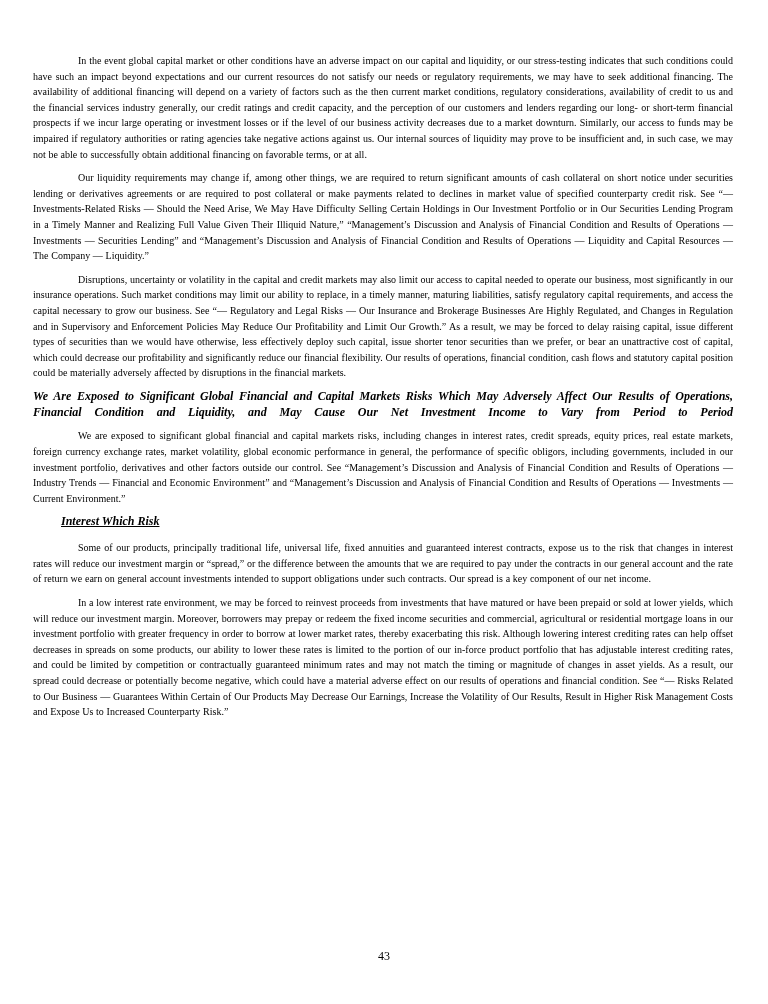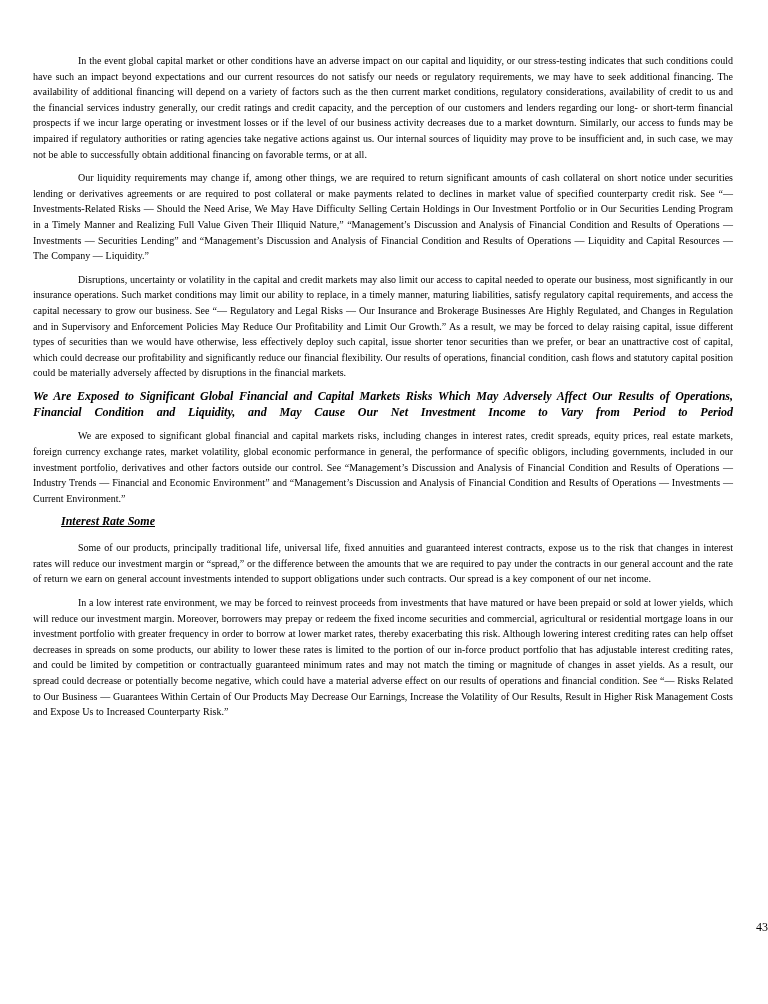--- a/index.html
+++ b/index.html
@@ -43,43 +43,43 @@
     margin: 1px 0 10px 28px;
     font-size: 12px;
     line-height: 15.8px;
     font-weight: bold;
     font-style: italic;
     text-decoration: underline;
   }
   .page-number {
     position: absolute;
     left: 0;
-    top: 920px;
+    top: 949px;
     width: 768px;
-    text-align: right;
+    text-align: center;
     font-size: 12px;
     line-height: 15px;
   }
 </style>
 </head>
 <body>
 
 <div class="page">
 
   <p class="para">In the event global capital market or other conditions have an adverse impact on our capital and liquidity, or our stress-testing indicates that such conditions could have such an impact beyond expectations and our current resources do not satisfy our needs or regulatory requirements, we may have to seek additional financing. The availability of additional financing will depend on a variety of factors such as the then current market conditions, regulatory considerations, availability of credit to us and the financial services industry generally, our credit ratings and credit capacity, and the perception of our customers and lenders regarding our long- or short-term financial prospects if we incur large operating or investment losses or if the level of our business activity decreases due to a market downturn. Similarly, our access to funds may be impaired if regulatory authorities or rating agencies take negative actions against us. Our internal sources of liquidity may prove to be insufficient and, in such case, we may not be able to successfully obtain additional financing on favorable terms, or at all.</p>
 
   <p class="para">Our liquidity requirements may change if, among other things, we are required to return significant amounts of cash collateral on short notice under securities lending or derivatives agreements or are required to post collateral or make payments related to declines in market value of specified counterparty credit risk. See “— Investments-Related Risks — Should the Need Arise, We May Have Difficulty Selling Certain Holdings in Our Investment Portfolio or in Our Securities Lending Program in a Timely Manner and Realizing Full Value Given Their Illiquid Nature,” “Management’s Discussion and Analysis of Financial Condition and Results of Operations — Investments — Securities Lending” and “Management’s Discussion and Analysis of Financial Condition and Results of Operations — Liquidity and Capital Resources — The Company — Liquidity.”</p>
 
   <p class="para">Disruptions, uncertainty or volatility in the capital and credit markets may also limit our access to capital needed to operate our business, most significantly in our insurance operations. Such market conditions may limit our ability to replace, in a timely manner, maturing liabilities, satisfy regulatory capital requirements, and access the capital necessary to grow our business. See “— Regulatory and Legal Risks — Our Insurance and Brokerage Businesses Are Highly Regulated, and Changes in Regulation and in Supervisory and Enforcement Policies May Reduce Our Profitability and Limit Our Growth.” As a result, we may be forced to delay raising capital, issue different types of securities than we would have otherwise, less effectively deploy such capital, issue shorter tenor securities than we prefer, or bear an unattractive cost of capital, which could decrease our profitability and significantly reduce our financial flexibility. Our results of operations, financial condition, cash flows and statutory capital position could be materially adversely affected by disruptions in the financial markets.</p>
 
   <h2 class="risk-heading">We Are Exposed to Significant Global Financial and Capital Markets Risks Which May Adversely Affect Our Results of Operations, Financial Condition and Liquidity, and May Cause Our Net Investment Income to Vary from Period to Period</h2>
 
   <p class="para">We are exposed to significant global financial and capital markets risks, including changes in interest rates, credit spreads, equity prices, real estate markets, foreign currency exchange rates, market volatility, global economic performance in general, the performance of specific obligors, including governments, included in our investment portfolio, derivatives and other factors outside our control. See “Management’s Discussion and Analysis of Financial Condition and Results of Operations — Industry Trends — Financial and Economic Environment” and “Management’s Discussion and Analysis of Financial Condition and Results of Operations — Investments — Current Environment.”</p>
 
-  <h3 class="sub-heading">Interest Rate Some</h3>
+  <h3 class="sub-heading">Interest Which Risk</h3>
 
   <p class="para">Some of our products, principally traditional life, universal life, fixed annuities and guaranteed interest contracts, expose us to the risk that changes in interest rates will reduce our investment margin or “spread,” or the difference between the amounts that we are required to pay under the contracts in our general account and the rate of return we earn on general account investments intended to support obligations under such contracts. Our spread is a key component of our net income.</p>
 
   <p class="para">In a low interest rate environment, we may be forced to reinvest proceeds from investments that have matured or have been prepaid or sold at lower yields, which will reduce our investment margin. Moreover, borrowers may prepay or redeem the fixed income securities and commercial, agricultural or residential mortgage loans in our investment portfolio with greater frequency in order to borrow at lower market rates, thereby exacerbating this risk. Although lowering interest crediting rates can help offset decreases in spreads on some products, our ability to lower these rates is limited to the portion of our in-force product portfolio that has adjustable interest crediting rates, and could be limited by competition or contractually guaranteed minimum rates and may not match the timing or magnitude of changes in asset yields. As a result, our spread could decrease or potentially become negative, which could have a material adverse effect on our results of operations and financial condition. See “— Risks Related to Our Business — Guarantees Within Certain of Our Products May Decrease Our Earnings, Increase the Volatility of Our Results, Result in Higher Risk Management Costs and Expose Us to Increased Counterparty Risk.”</p>
 
 </div>
 
 <div class="page-number">43</div>
 
 </body></html>

